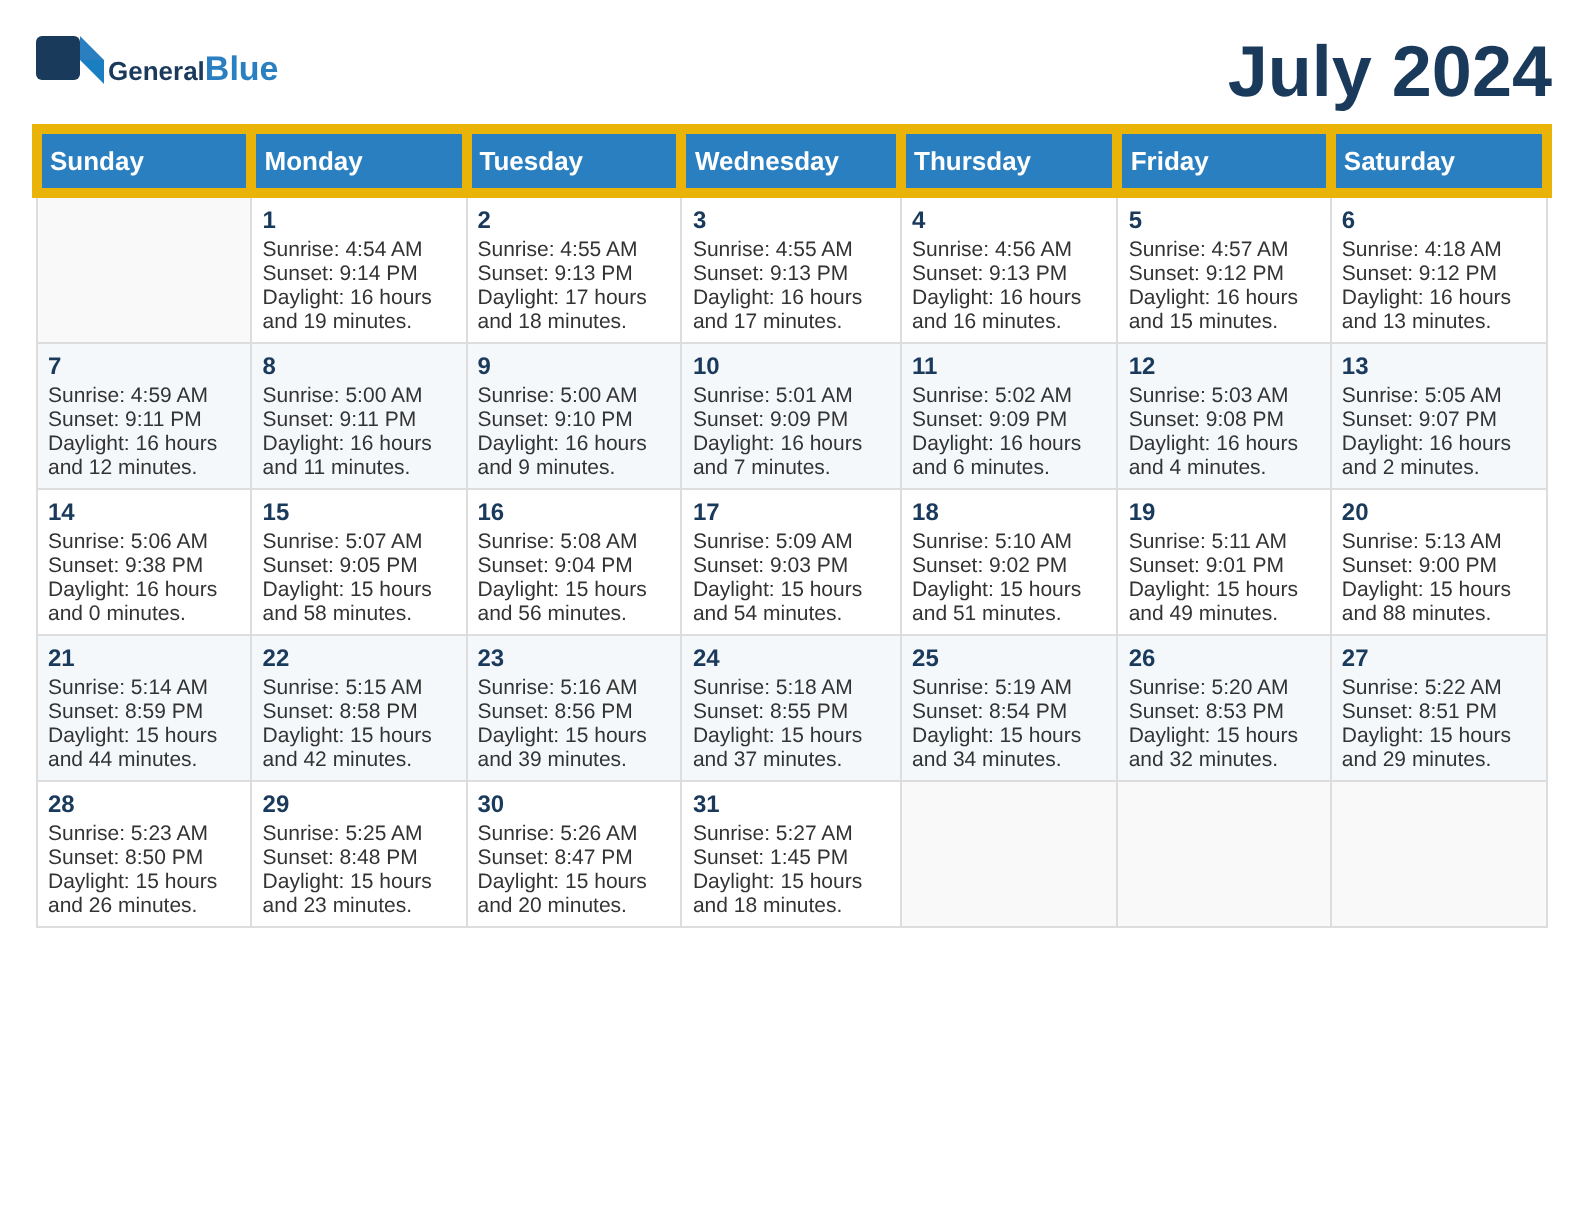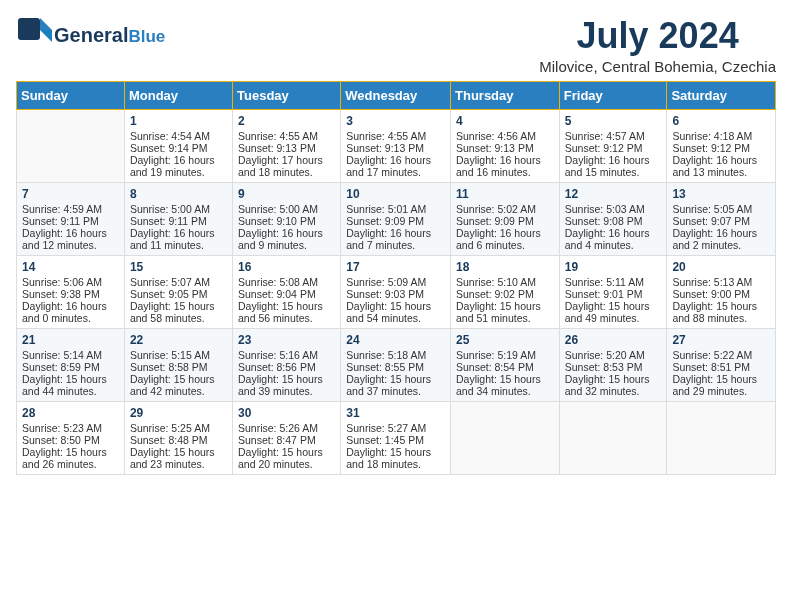--- a/index.html
+++ b/index.html
@@ -40,21 +40,21 @@
       border-collapse: collapse;
       margin-top: 4px;
     }
     .calendar th {
       background-color: #2a7fc0;
       color: #fff;
       font-size: 13px;
       font-weight: bold;
       padding: 6px 4px;
       text-align: left;
-      border: 1px solid #eab308;
+      border: 5px solid #eab308;
     }
     .calendar td {
       vertical-align: top;
       border: 1px solid #ddd;
       padding: 4px 5px;
       font-size: 10.5px;
       color: #333;
       width: 112px;
       min-height: 80px;
       background: #fff;
@@ -88,29 +88,28 @@
 <div class="header-area">
   <div class="logo">
     <div class="logo-wrap">
       <svg width="38" height="38" viewBox="0 0 38 38">
         <rect x="2" y="2" width="22" height="22" rx="3" fill="#1a3a5c"></rect>
         <polygon points="24,2 36,14 24,14" fill="#2a7fc0"></polygon>
         <polygon points="24,14 36,14 36,26" fill="#1a7fc0"></polygon>
       </svg>
       <div>
         <div style="display:flex; align-items:baseline; gap:0;">
-          <span style="font-size:20px; font-weight:bold; color:#1a3a5c;">General</span>
+          <span style="font-size:13px; font-weight:bold; color:#1a3a5c;">General</span>
           <span style="font-size:17px; font-weight:bold; color:#2a7fc0;">Blue</span>
         </div>
       </div>
     </div>
   </div>
   <div class="title-area">
     <div class="month-title">July 2024</div>
-    <div class="location">Milovice, Central Bohemia, Czechia</div>
   </div>
 </div>
 
 <table class="calendar">
   <thead>
     <tr id="col-headers">
         <th>Sunday</th>
         <th>Monday</th>
         <th>Tuesday</th>
         <th>Wednesday</th>

